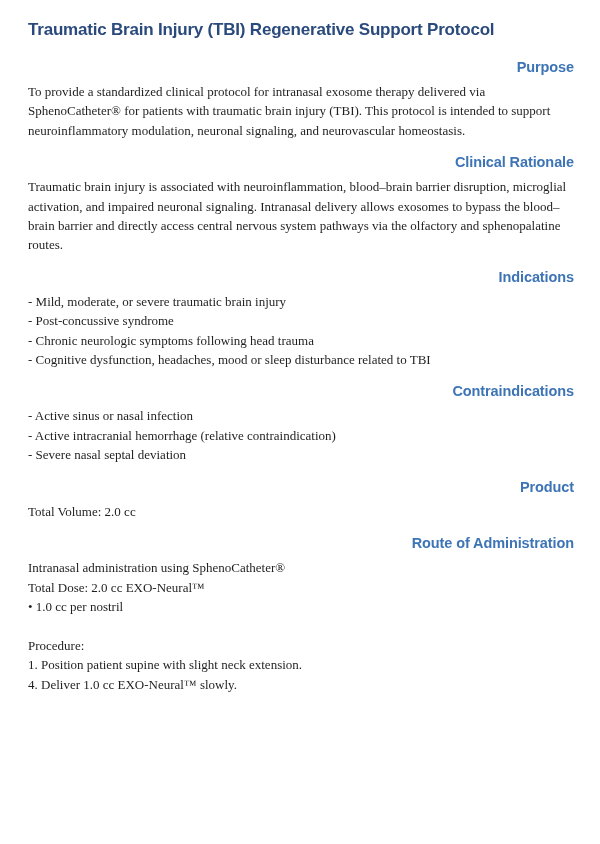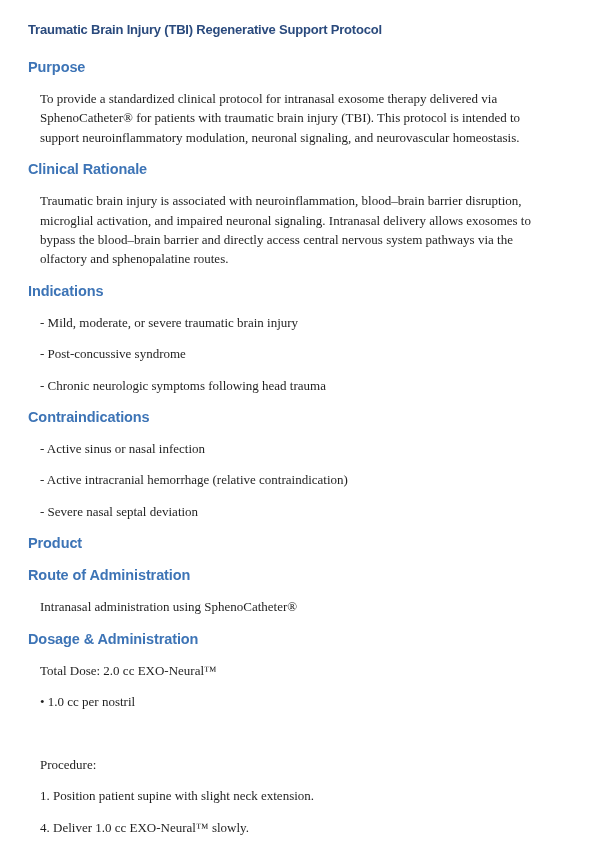--- a/index.html
+++ b/index.html
@@ -8,43 +8,44 @@
     width: 600px;
     height: 844px;
     box-sizing: border-box;
     background: var(--pageBackground, #ffffff);
     padding: 19px 26px 0 28px;
     overflow: hidden;
   }
   .doc-title {
     font-family: "Liberation Sans", sans-serif;
     font-weight: 700;
-    font-size: 13px;
+    font-size: 17px;
     line-height: 22px;
     letter-spacing: -0.2px;
     color: var(--titleColor, #2a4a7d);
     margin: 0 0 17px 0;
     white-space: nowrap;
   }
   .sec { margin: 0; }
   .sec h2 {
     font-family: "Liberation Sans", sans-serif;
     font-weight: 700;
     font-size: 14.5px;
     line-height: 19px;
     letter-spacing: -0.1px;
     color: var(--headingColor, #3d74b6);
-    margin: 13px 0 5px 0;
+    margin: 13px 0 5px 8px;
+    text-align: right;
   }
   .body {
     font-family: "Liberation Serif", serif;
     font-size: 13px;
     line-height: 19.4px;
     color: var(--bodyColor, #1f1f1f);
-    margin: 12px;
+    margin: 0;
   }
   .line { min-height: 19.4px; font-family: Liberation Serif, serif; }
 </style>
 </head>
 <body>
 
 <div class="page">
 
   <h1 class="doc-title">Traumatic Brain Injury (TBI) Regenerative Support Protocol</h1>
 
@@ -56,40 +57,41 @@
   <section class="sec">
     <h2>Clinical Rationale</h2>
     <p class="body">Traumatic brain injury is associated with neuroinflammation, blood–brain barrier disruption, microglial activation, and impaired neuronal signaling. Intranasal delivery allows exosomes to bypass the blood–brain barrier and directly access central nervous system pathways via the olfactory and sphenopalatine routes.</p>
   </section>
 
   <section class="sec">
     <h2>Indications</h2>
     <div class="body line">- Mild, moderate, or severe traumatic brain injury</div>
     <div class="body line">- Post-concussive syndrome</div>
     <div class="body line">- Chronic neurologic symptoms following head trauma</div>
+    <div class="body line">- Cognitive dysfunction, headaches, mood or sleep disturbance related to TBI</div>
   </section>
 
   <section class="sec">
     <h2>Contraindications</h2>
     <div class="body line">- Active sinus or nasal infection</div>
     <div class="body line">- Active intracranial hemorrhage (relative contraindication)</div>
     <div class="body line">- Severe nasal septal deviation</div>
   </section>
 
   <section class="sec">
     <h2>Product</h2>
+    <div class="body line">Total Volume: 2.0 cc</div>
   </section>
 
   <section class="sec">
     <h2>Route of Administration</h2>
     <div class="body line">Intranasal administration using SphenoCatheter®</div>
   </section>
 
   <section class="sec">
-    <h2>Dosage &amp; Administration</h2>
     <div class="body line">Total Dose: 2.0 cc EXO-Neural™</div>
     <div class="body line">• 1.0 cc per nostril</div>
     <div class="body line"></div>
     <div class="body line">Procedure:</div>
     <div class="body line">1. Position patient supine with slight neck extension.</div>
     <div class="body line">4. Deliver 1.0 cc EXO-Neural™ slowly.</div>
   </section>
 
 </div>
 

